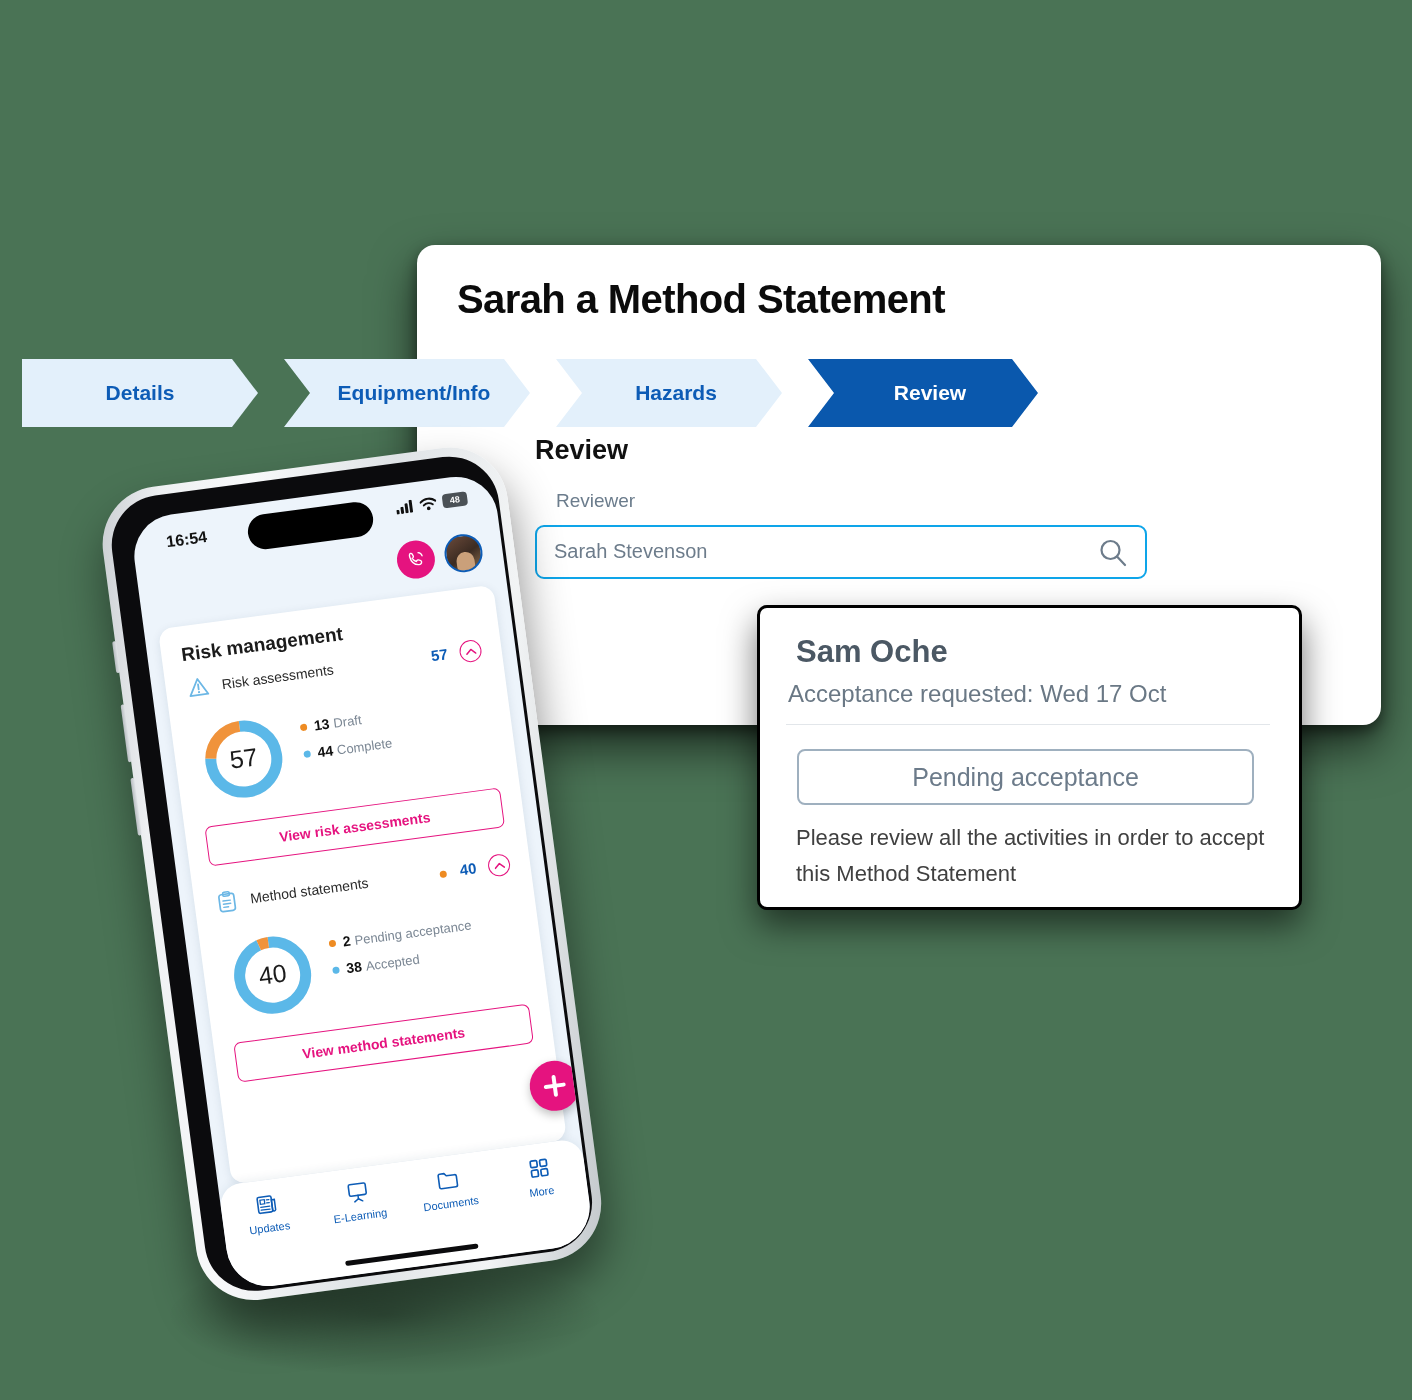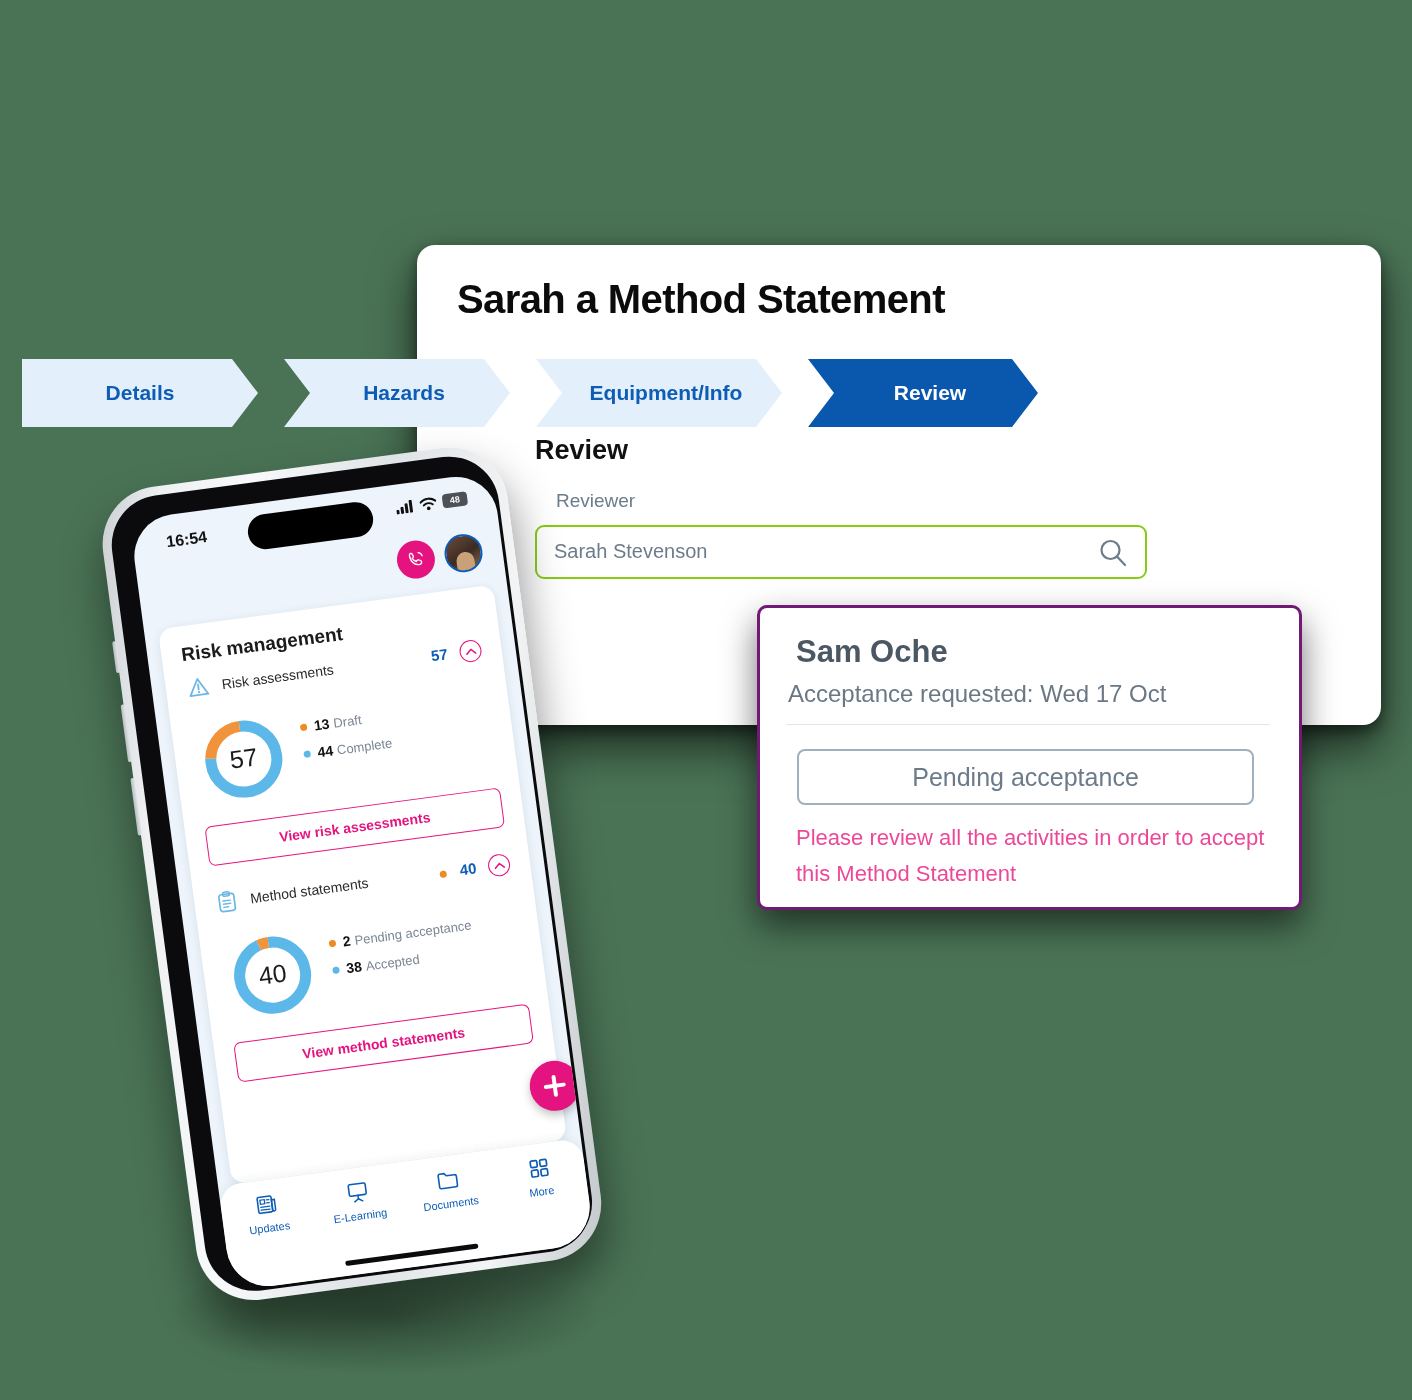--- a/index.html
+++ b/index.html
@@ -34,21 +34,21 @@
   }
   .panel-field-label {
     position: absolute;
     left: 119px; top: 245px;
     font-size: 19px; color: #6b7c8c; font-weight: 400; margin-left: 20px;
   }
   .search-box {
     position: absolute;
     left: 118px; top: 280px;
     width: 612px; height: 54px;
-    border: 2px solid #84cc16;
+    border: 2px solid #0ea5e9;
     border-radius: 9px;
     background: #fff;
   }
   .search-box .val {
     position: absolute; left: 17px; top: 13px;
     font-size: 20px; color: #6d7c8b;
   }
   .search-icon {
     position: absolute; right: 17px; top: 11px;
     width: 30px; height: 30px;
@@ -91,21 +91,21 @@
   .step-s3 { width: 246px; }
   .step-s4 { width: 186px; }
   .step-s5 { width: 230px; }
 
   
   .orange-card {
     position: absolute;
     left: 757px; top: 605px;
     width: 545px; height: 305px;
     background: #ffffff;
-    border: 3px solid #701a75;
+    border: 3px solid #000000;
     border-radius: 10px;
     box-shadow: 0 16px 34px rgba(0,0,0,0.55);
     z-index: 8;
   }
   .oc-name {
     position: absolute; left: 36px; top: 26px;
     font-size: 31px; font-weight: 700; color: #4b5864;
   }
   .oc-sub {
     position: absolute; left: 28px; top: 72px;
@@ -120,21 +120,21 @@
     width: 457px; height: 56px;
     border: 2px solid #9fb0bf;
     border-radius: 8px;
     display: flex; align-items: center; justify-content: center;
     font-size: 25px; color: #6c7b8a;
     background: #fff;
   }
   .oc-note {
     position: absolute; left: 36px; top: 212px;
     width: 470px;
-    font-size: 22px; color: #ec4899; line-height: 1.62;
+    font-size: 22px; color: #404040; line-height: 1.62;
   }
 
   
   .phone-wrap {
     position: absolute;
     left: 148px; top: 455px;
     width: 540px; height: 830px;
     transform: rotate(-7.6deg);
     z-index: 6;
   }
@@ -318,22 +318,22 @@
     <span class="val" title="Search for a reviewer">Sarah Stevenson</span>
     <svg class="search-icon" viewBox="0 0 30 30">
       <circle cx="12.5" cy="12" r="9" fill="none" stroke="#6d7c8b" stroke-width="2.2"></circle>
       <line x1="19" y1="18.5" x2="27" y2="27" stroke="#6d7c8b" stroke-width="2.2" stroke-linecap="round"></line>
     </svg>
   </div>
 </div>
 
 <div class="steps">
   <div class="step step-s0">Details</div>
+  <div class="step step-s3">Equipment/Info</div>
   <div class="step step-s2">Hazards</div>
-  <div class="step step-s3">Equipment/Info</div>
   <div class="step step-s5 active">Review</div>
 </div>
 
 <div class="orange-card">
   <div class="oc-name">Sam Oche</div>
   <div class="oc-sub">Acceptance requested: Wed 17 Oct</div>
   <div class="oc-divider"></div>
   <div class="oc-status">Pending acceptance</div>
   <div class="oc-note">Please review all the activities in order to accept this Method Statement</div>
 </div>

